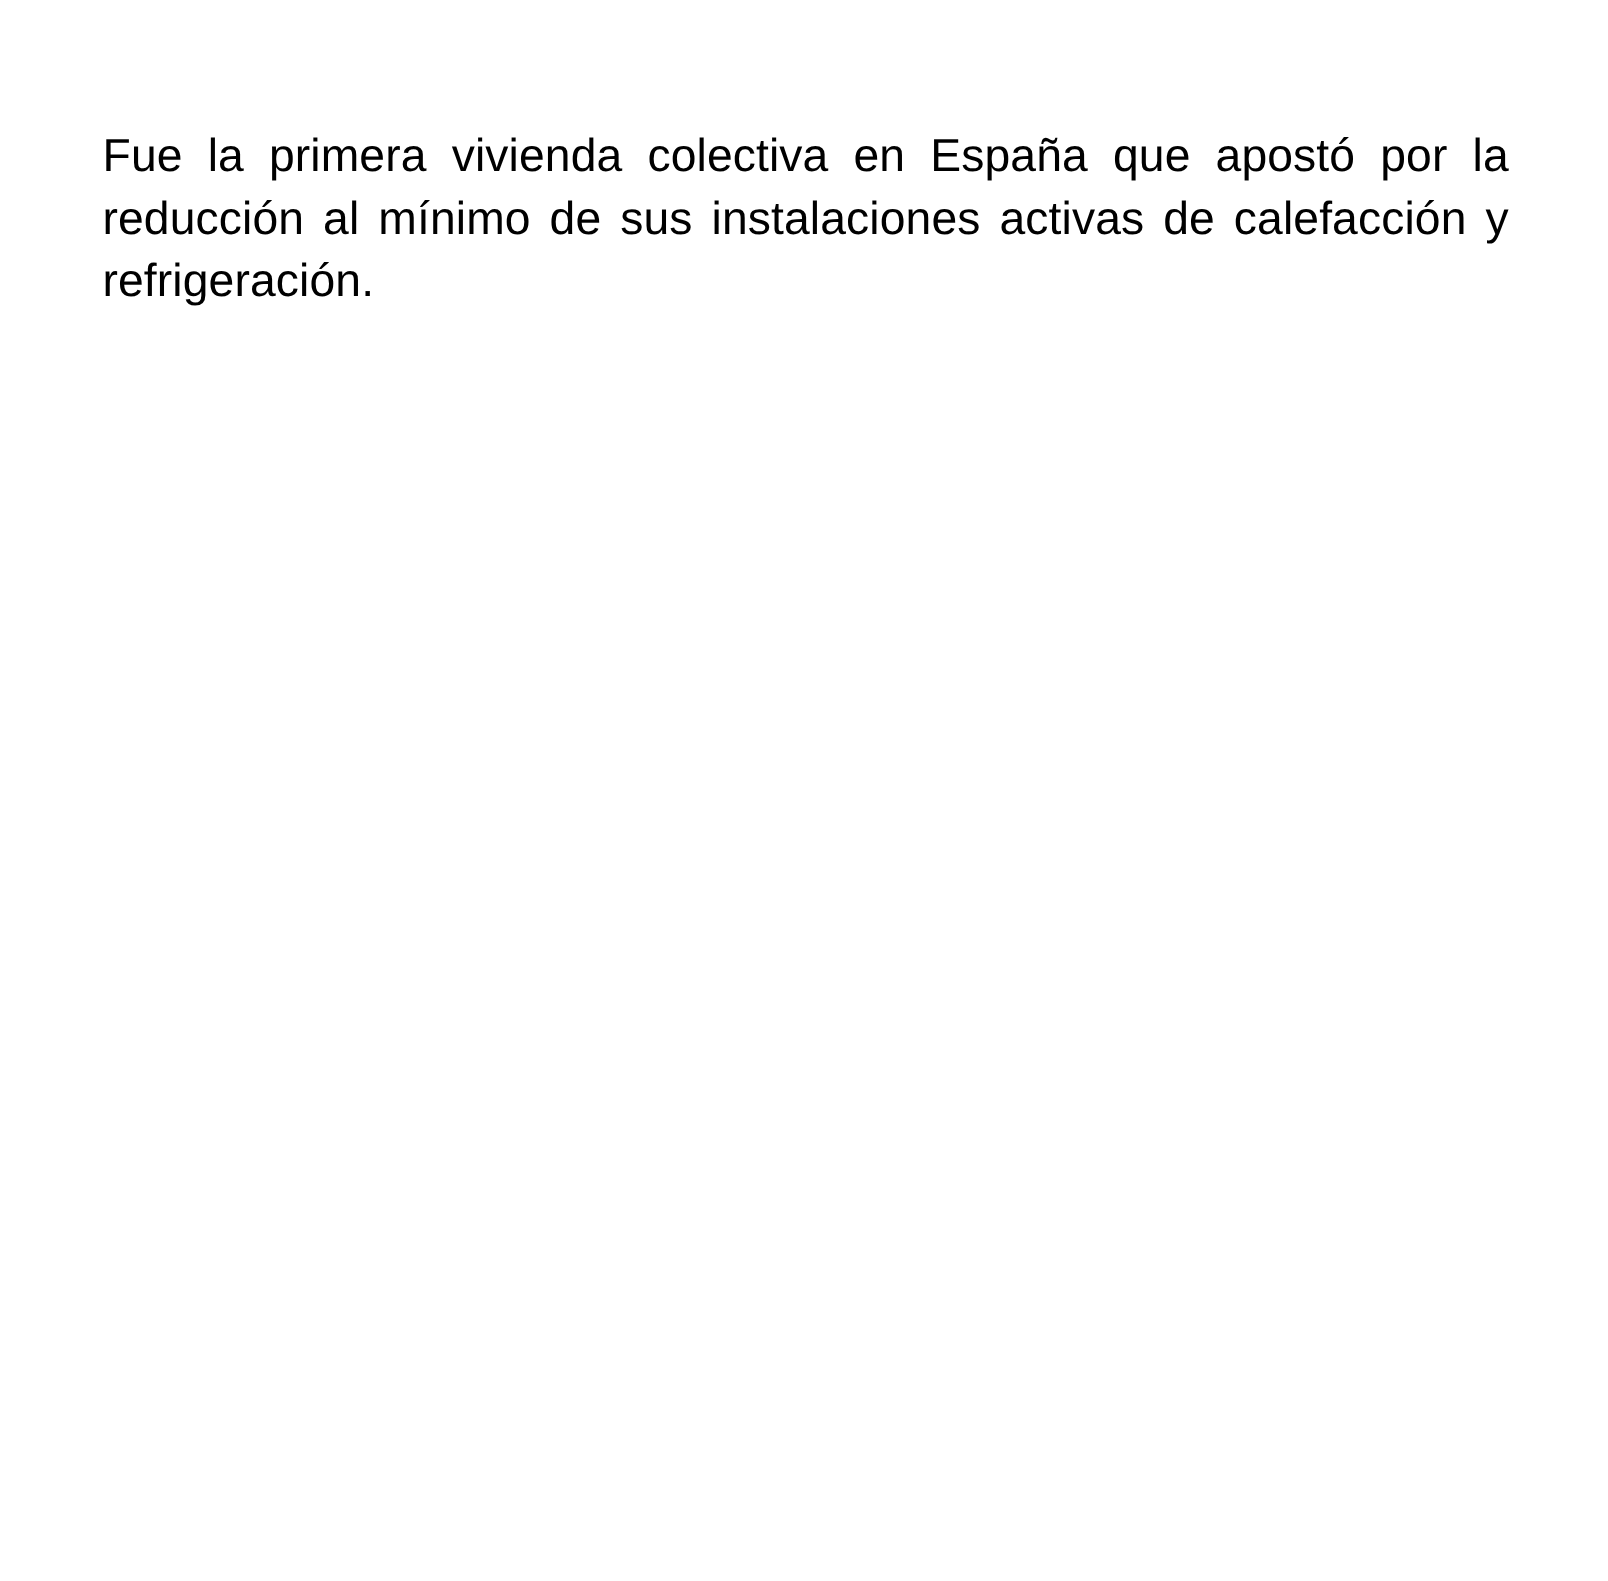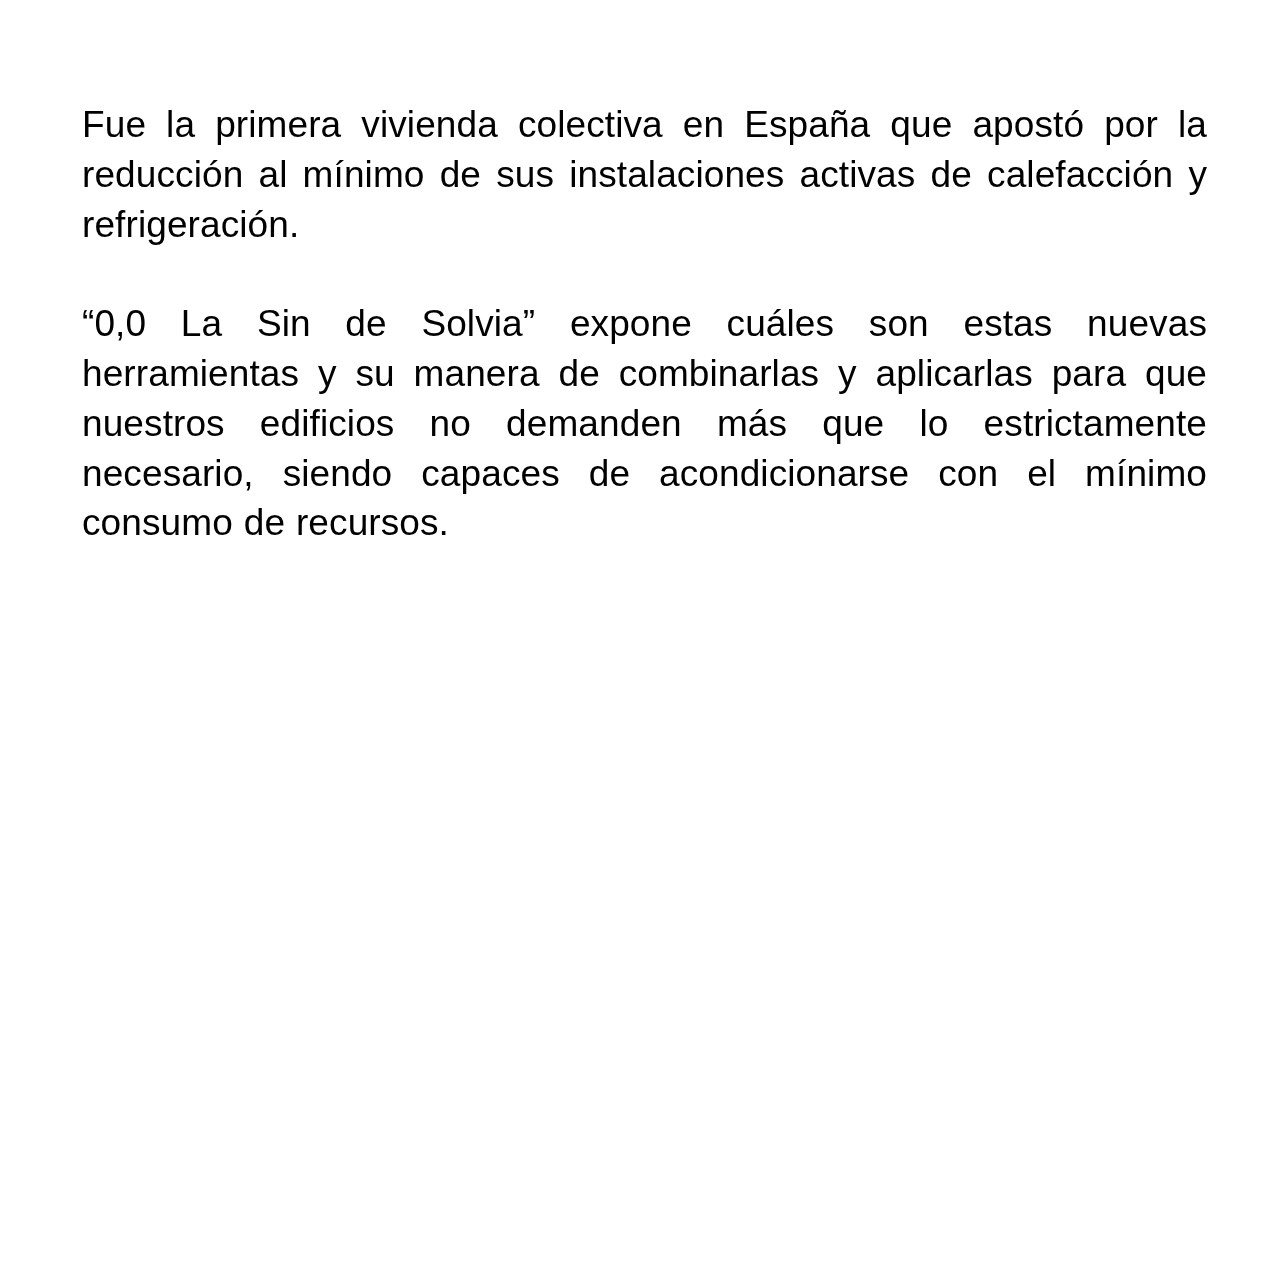--- a/index.html
+++ b/index.html
@@ -37,15 +37,14 @@
   p.para:last-child {
     margin-bottom: 0;
   }
 </style>
 </head>
 <body>
 
 <div class="page">
   <div class="doc-body">
     <p class="para">Fue la primera vivienda colectiva en España que apostó por la reducción al mínimo de sus instalaciones activas de calefacción y refrigeración.</p>
-    <p class="para">“0,0 La Sin de Solvia” expone cuáles son estas nuevas herramientas y su manera de combinarlas y aplicarlas para que nuestros edificios no demanden más que lo estrictamente necesario, siendo capaces de acondicionarse con el mínimo consumo de recursos.</p>
   </div>
 </div>
 
 </body></html>

